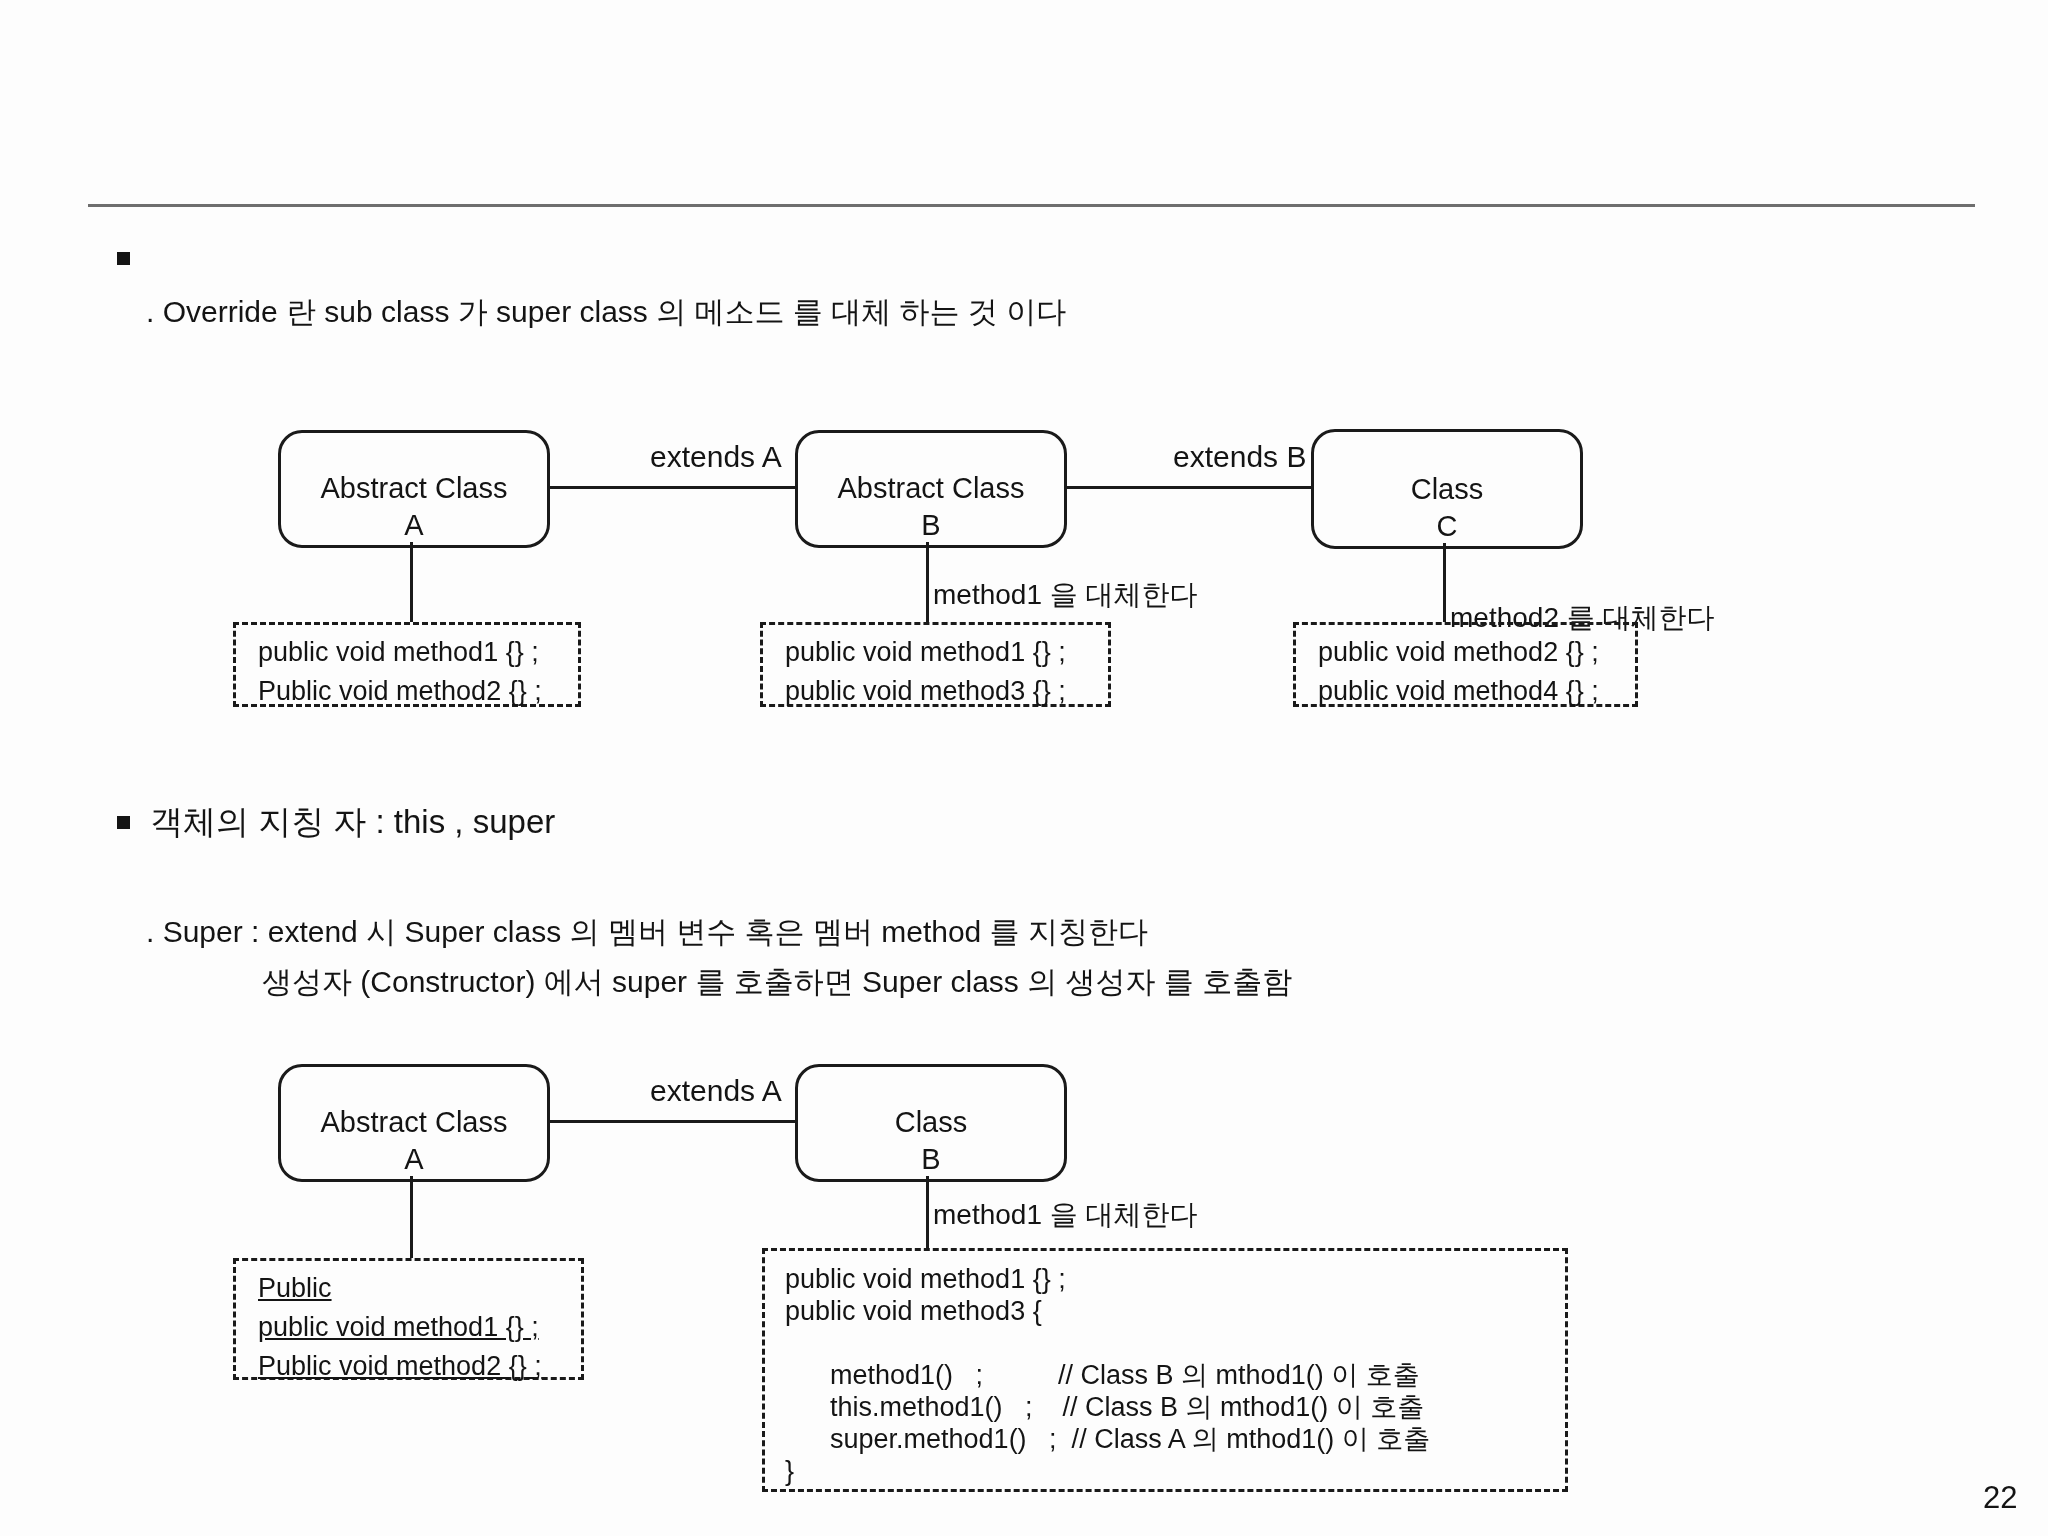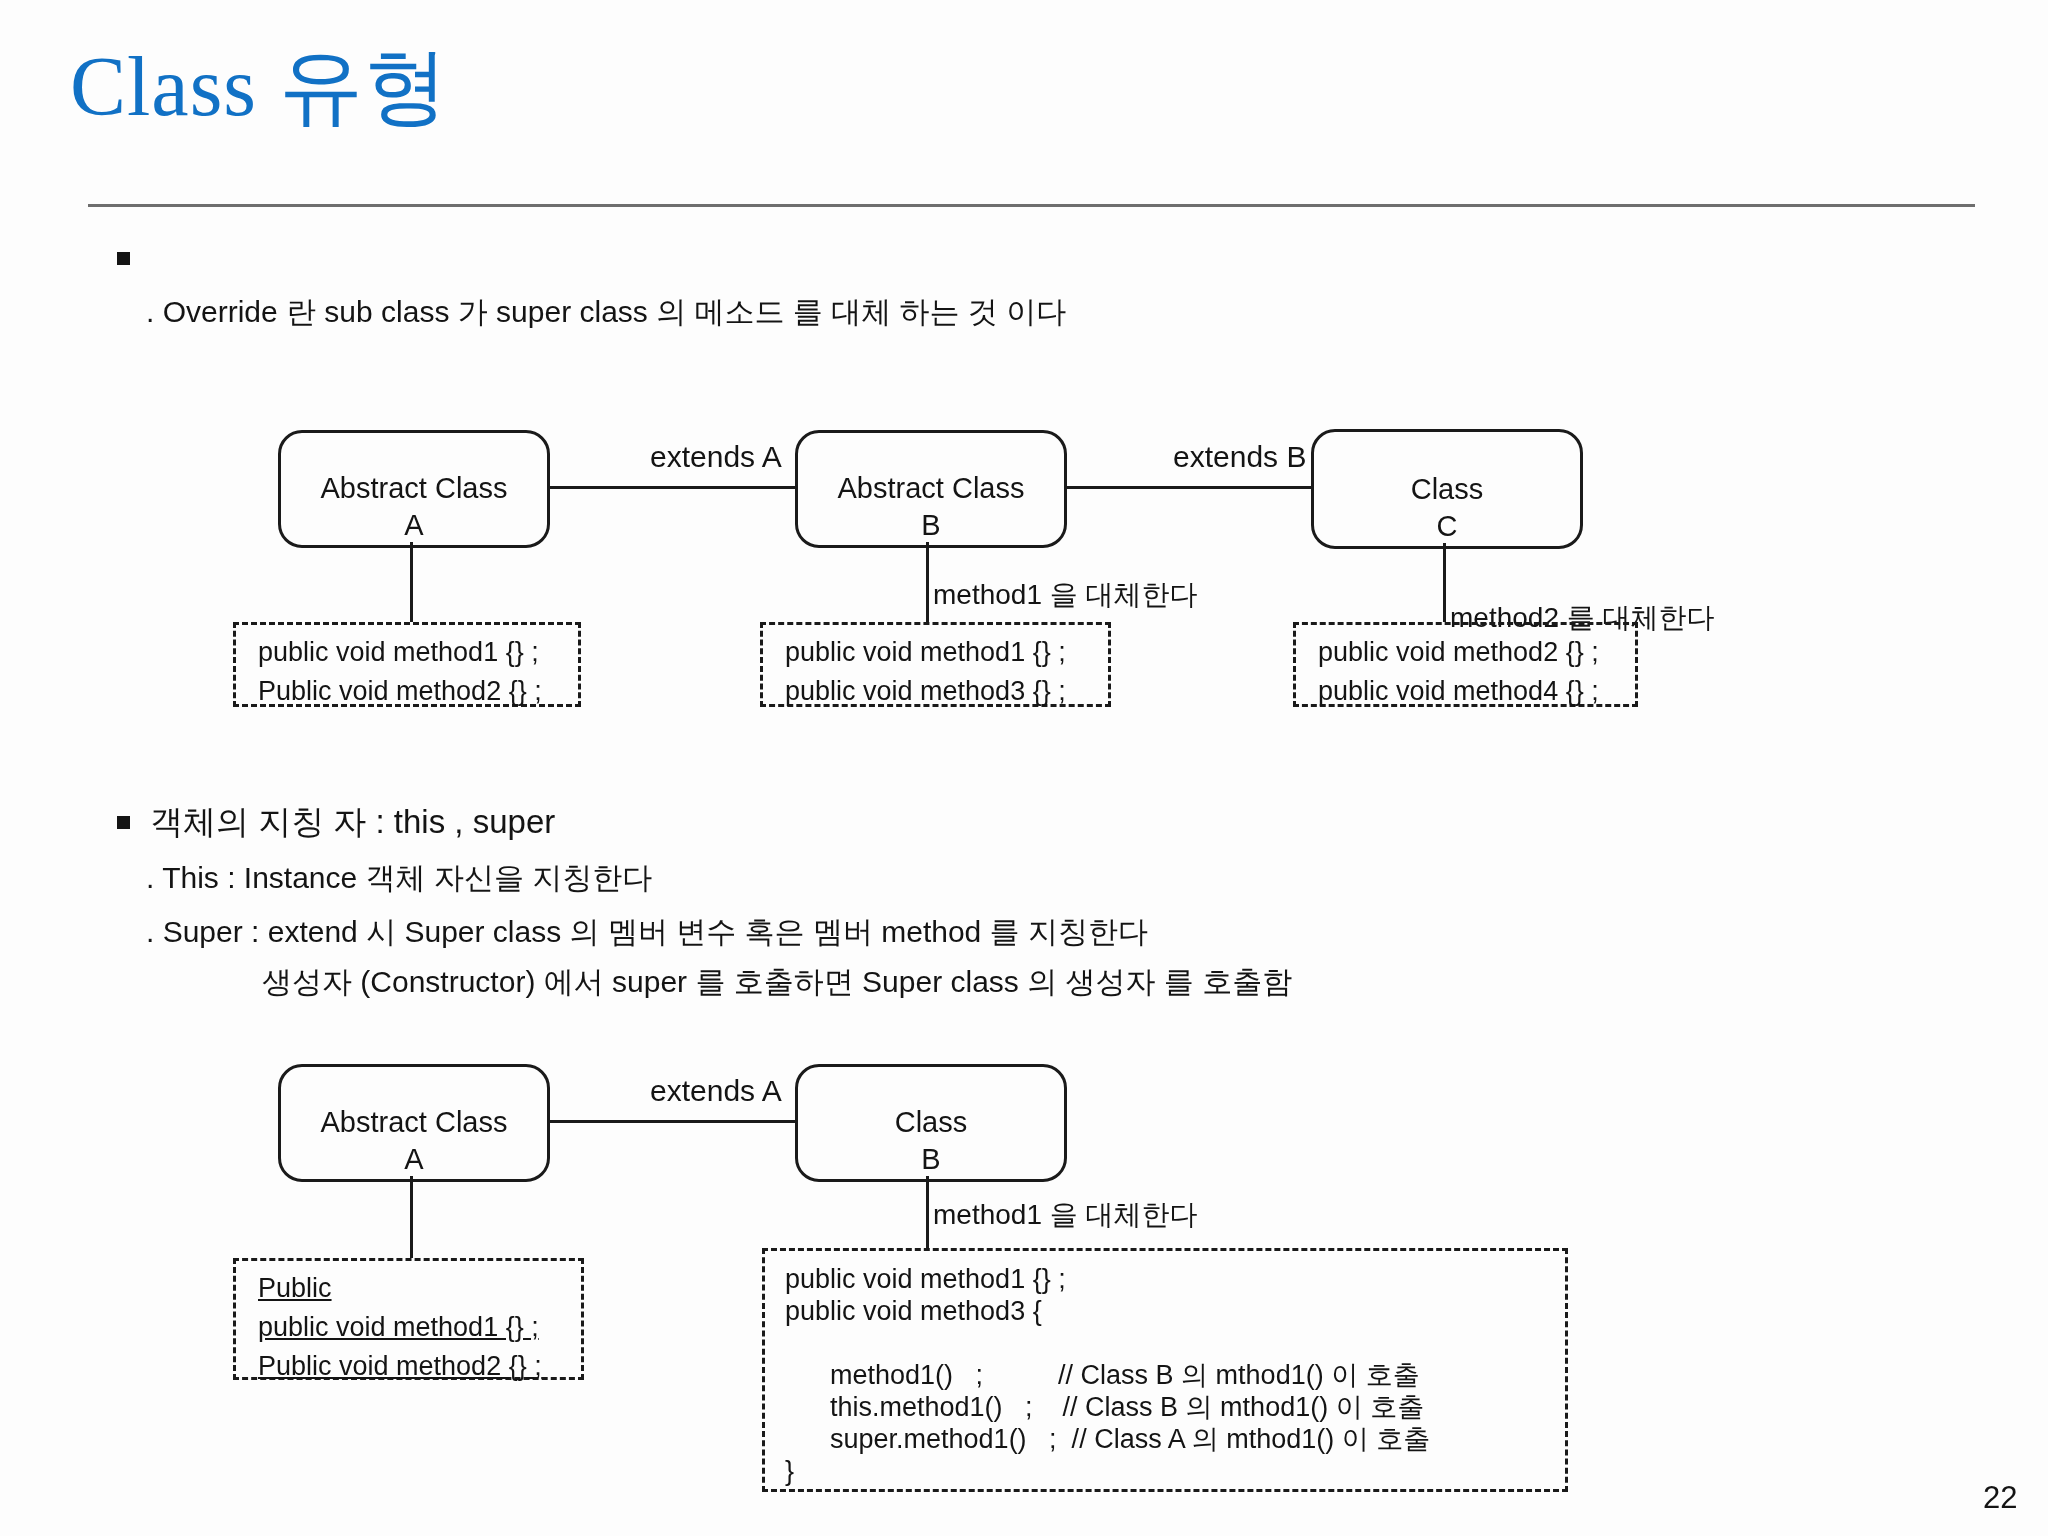--- a/index.html
+++ b/index.html
@@ -43,21 +43,20 @@
     padding:12px 10px 8px 20px;
     white-space:pre;background:transparent;
   }
   #pagenum{position:absolute;left:1983px;top:1480px;font-size:31px;}
 </style>
 </head>
 <body>
 
 <div id="slide">
 
-  <h1 id="title">Class 유형</h1>
   <div class="rule"></div>
 
   <span class="bullet-sq" style="left:117px;top:252px;"></span>
   <div class="subtxt" style="left:146px;top:292px;">. Override 란 sub class 가 super class 의 메소드 를 대체 하는 것 이다</div>
 
   <div class="hline" style="left:544px;top:486px;width:253px;"></div>
   <div class="hline" style="left:1059px;top:486px;width:254px;"></div>
   <div class="conn-label" style="left:650px;top:440px;">extends A</div>
   <div class="conn-label" style="left:1149px;top:440px;margin-left:24px;">extends B</div>
 
@@ -82,21 +81,20 @@
 
   <div class="dash-box" style="left:233px;top:622px;width:310px;height:63px;">public void method1 {} ;
 Public void method2 {} ;</div>
   <div class="dash-box" style="left:760px;top:622px;width:313px;height:63px;">public void method1 {} ;
 public void method3 {} ;</div>
   <div class="dash-box" style="left:1293px;top:622px;width:307px;height:63px;">public void method2 {} ;
 public void method4 {} ;</div>
 
   <span class="bullet-sq" style="left:117px;top:816px;"></span>
   <div class="h1txt" style="left:150px;top:800px;">객체의 지칭 자 : this , super</div>
-  <div class="subtxt" style="left:146px;top:858px;">. This : Instance 객체 자신을 지칭한다</div>
   <div class="subtxt" style="left:146px;top:912px;">. Super : extend 시 Super class 의 멤버 변수 혹은 멤버 method 를 지칭한다</div>
   <div class="subtxt" style="left:262px;top:962px;">생성자 (Constructor) 에서 super 를 호출하면 Super class 의 생성자 를 호출함</div>
 
   <div class="hline" style="left:544px;top:1120px;width:253px;"></div>
   <div class="conn-label" style="left:650px;top:1074px;">extends A</div>
 
   <div class="cls-box" style="left:278px;top:1064px;width:266px;height:112px;">
     <span>Abstract Class</span>
     <span>A</span>
   </div>

